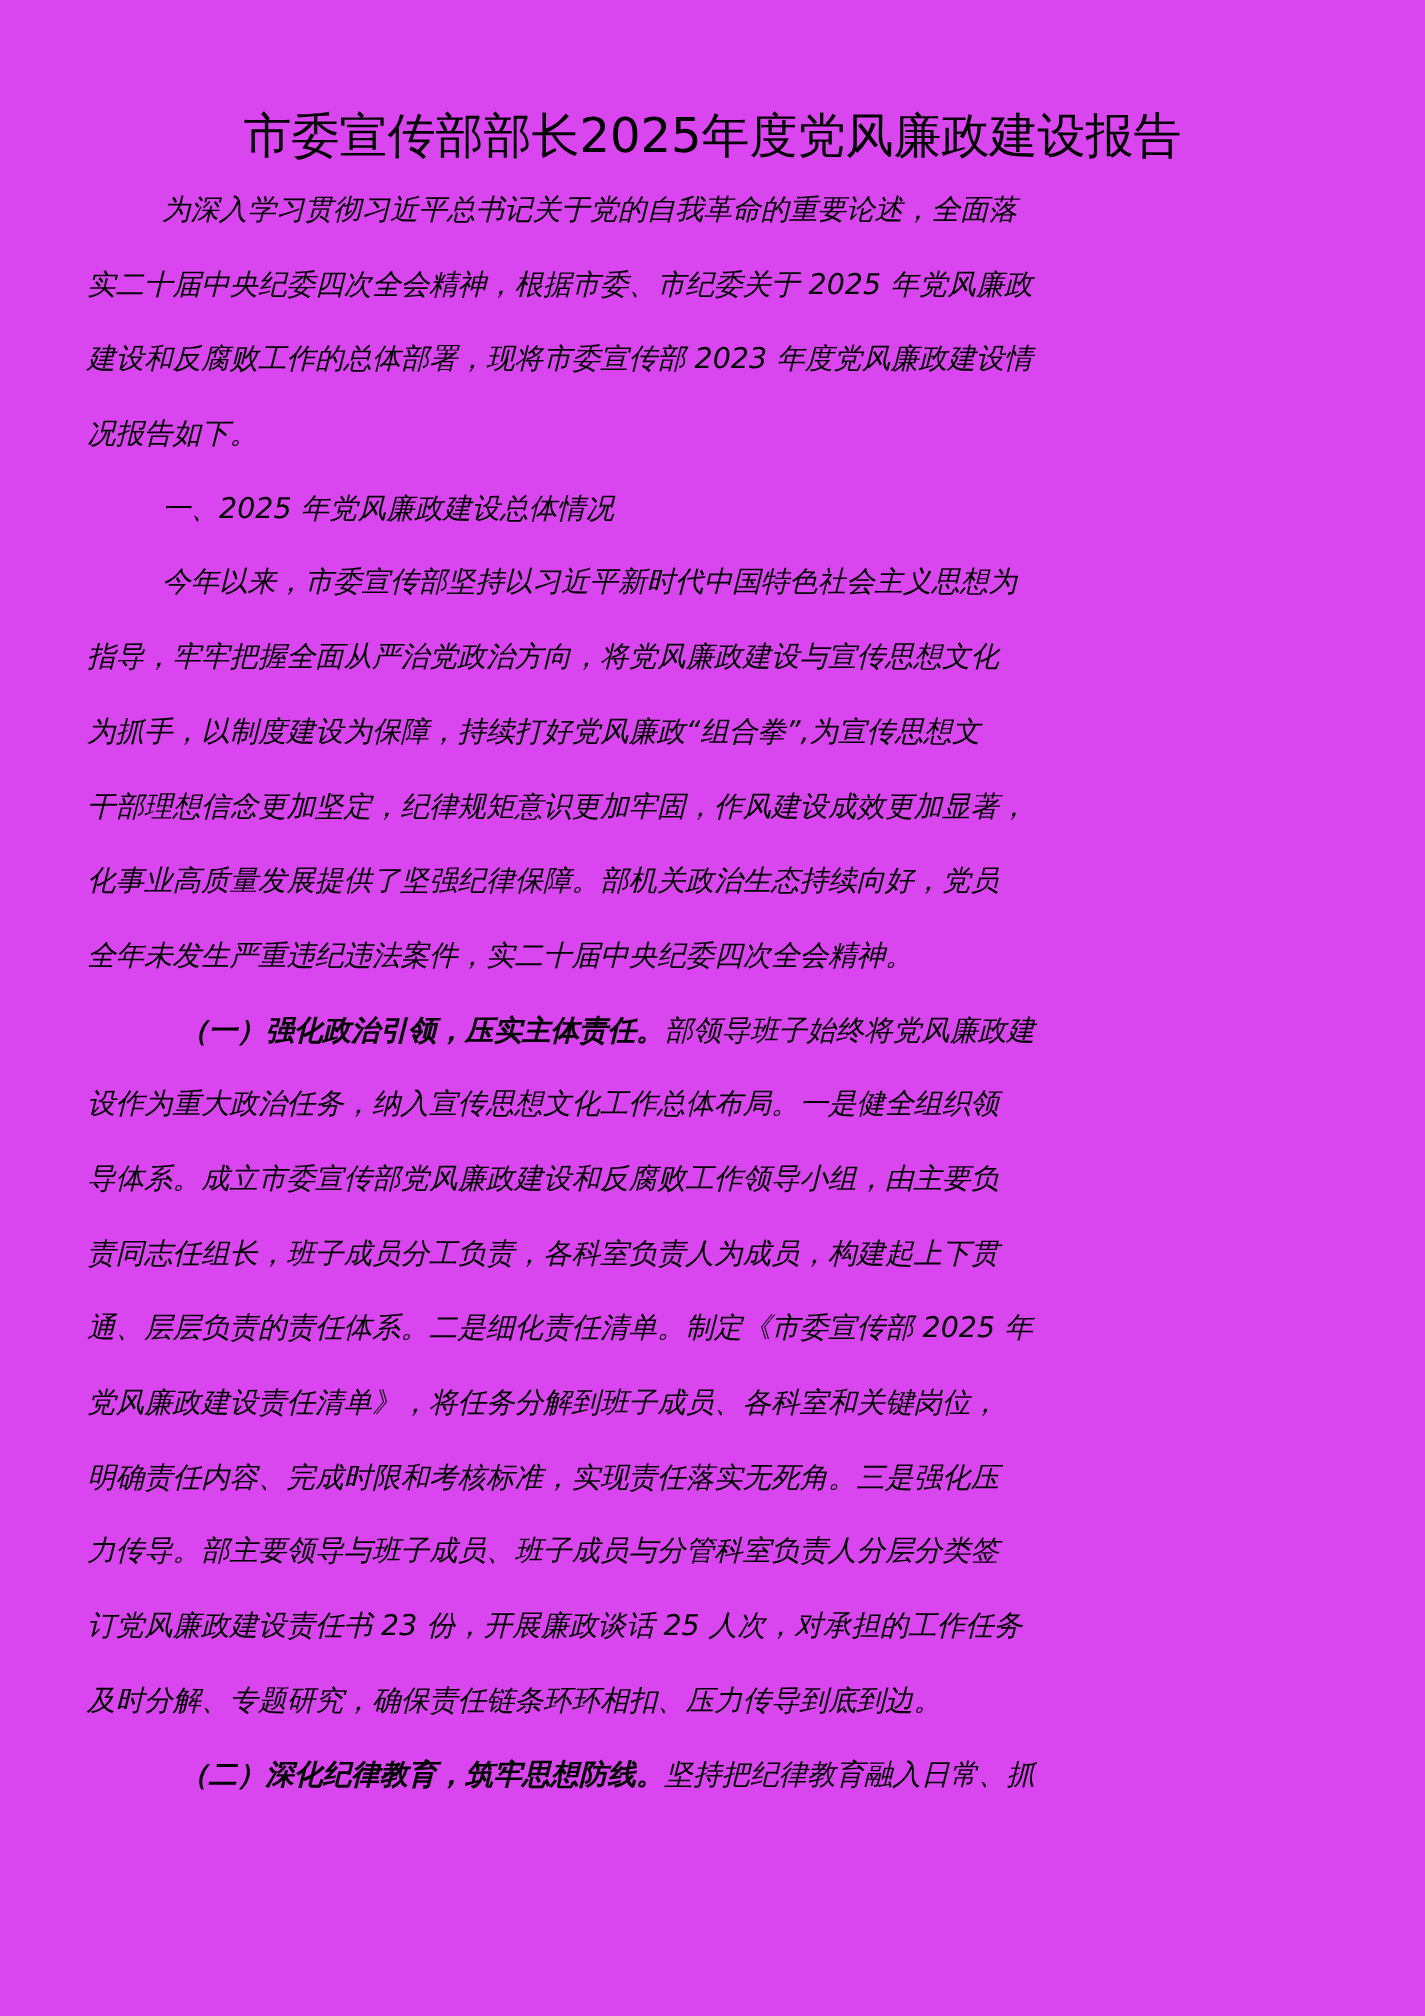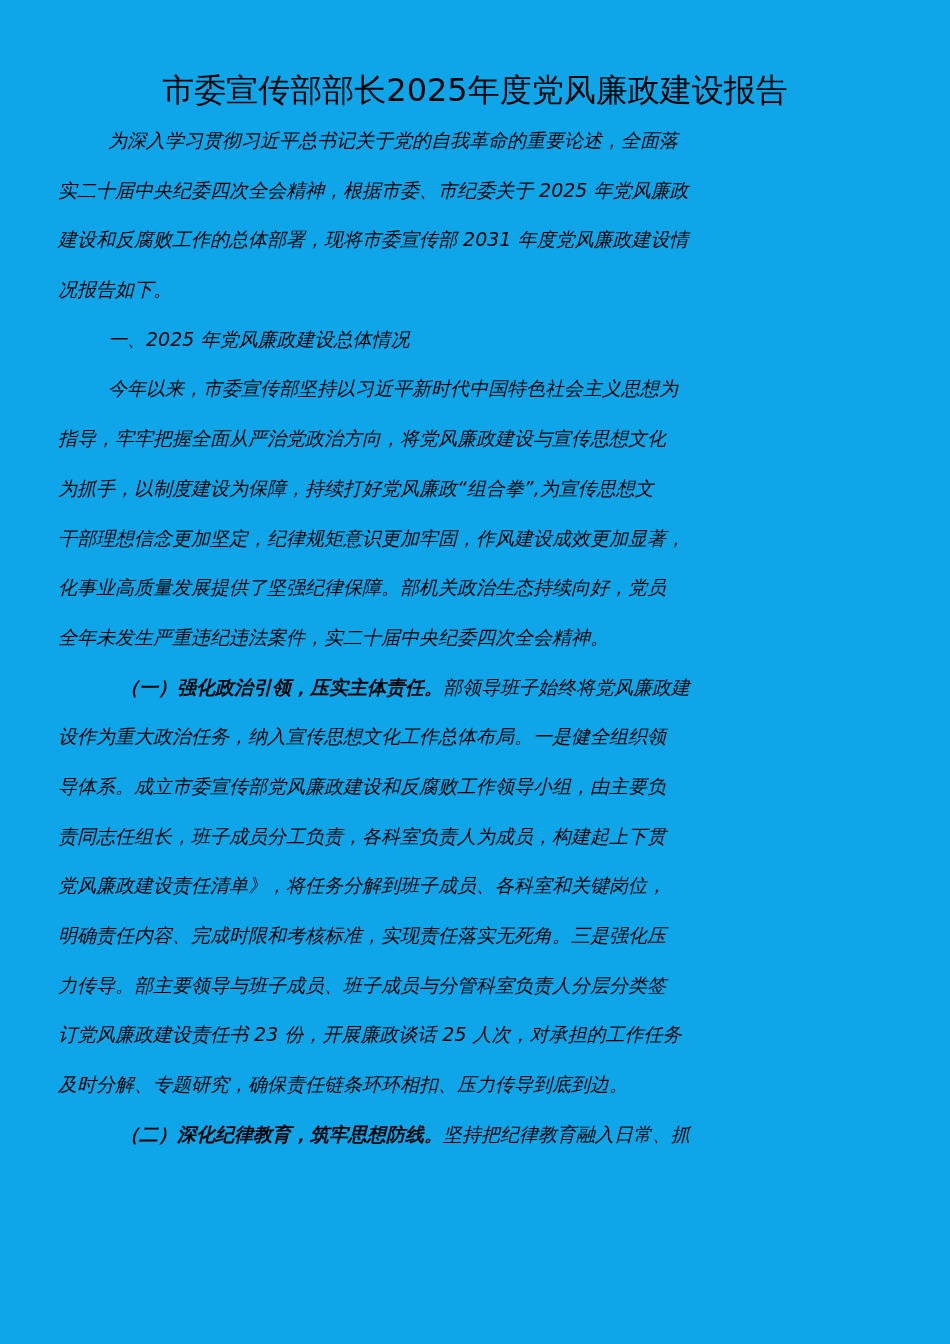--- a/index.html
+++ b/index.html
@@ -14,21 +14,21 @@
       position: relative;
       font-family: "DejaVu Sans", "Liberation Sans", sans-serif;
       color: #000000;
     }
     .page {
       position: absolute;
       left: 0;
       top: 0;
       width: 950px;
       height: 1344px;
-      background: #0ea5e9;
+      background: #d946ef;
     }
     .title {
       position: absolute;
       left: 0;
       top: 66px;
       width: 950px;
       text-align: center;
       font-size: 32px;
       line-height: 48px;
       font-weight: normal;
@@ -59,40 +59,41 @@
 
 <div class="page">
 
   <h1 class="title">市委宣传部部长2025年度党风廉政建设报告</h1>
 
   <div class="body-text">
 
     <div class="para">
       <div class="line indent1">为深入学习贯彻习近平总书记关于党的自我革命的重要论述，全面落</div>
       <div class="line">实二十届中央纪委四次全会精神，根据市委、市纪委关于 2025 年党风廉政</div>
-      <div class="line">建设和反腐败工作的总体部署，现将市委宣传部 2031 年度党风廉政建设情</div>
+      <div class="line">建设和反腐败工作的总体部署，现将市委宣传部 2023 年度党风廉政建设情</div>
       <div class="line">况报告如下。</div>
     </div>
 
     <div class="line indent1">一、2025 年党风廉政建设总体情况</div>
 
     <div class="para">
       <div class="line indent1">今年以来，市委宣传部坚持以习近平新时代中国特色社会主义思想为</div>
       <div class="line">指导，牢牢把握全面从严治党政治方向，将党风廉政建设与宣传思想文化</div>
       <div class="line">为抓手，以制度建设为保障，持续打好党风廉政“组合拳”,为宣传思想文</div>
       <div class="line">干部理想信念更加坚定，纪律规矩意识更加牢固，作风建设成效更加显著，</div>
       <div class="line">化事业高质量发展提供了坚强纪律保障。部机关政治生态持续向好，党员</div>
       <div class="line">全年未发生严重违纪违法案件，实二十届中央纪委四次全会精神。</div>
     </div>
 
     <div class="para">
       <div class="line indent2"><span class="bold">（一）强化政治引领，压实主体责任。</span><span>部领导班子始终将党风廉政建</span></div>
       <div class="line">设作为重大政治任务，纳入宣传思想文化工作总体布局。一是健全组织领</div>
       <div class="line">导体系。成立市委宣传部党风廉政建设和反腐败工作领导小组，由主要负</div>
       <div class="line">责同志任组长，班子成员分工负责，各科室负责人为成员，构建起上下贯</div>
+      <div class="line">通、层层负责的责任体系。二是细化责任清单。制定《市委宣传部 2025 年</div>
       <div class="line">党风廉政建设责任清单》，将任务分解到班子成员、各科室和关键岗位，</div>
       <div class="line">明确责任内容、完成时限和考核标准，实现责任落实无死角。三是强化压</div>
       <div class="line">力传导。部主要领导与班子成员、班子成员与分管科室负责人分层分类签</div>
       <div class="line">订党风廉政建设责任书 23 份，开展廉政谈话 25 人次，对承担的工作任务</div>
       <div class="line">及时分解、专题研究，确保责任链条环环相扣、压力传导到底到边。</div>
     </div>
 
     <div class="para">
       <div class="line indent2"><span class="bold">（二）深化纪律教育，筑牢思想防线。</span><span>坚持把纪律教育融入日常、抓</span></div>
     </div>

